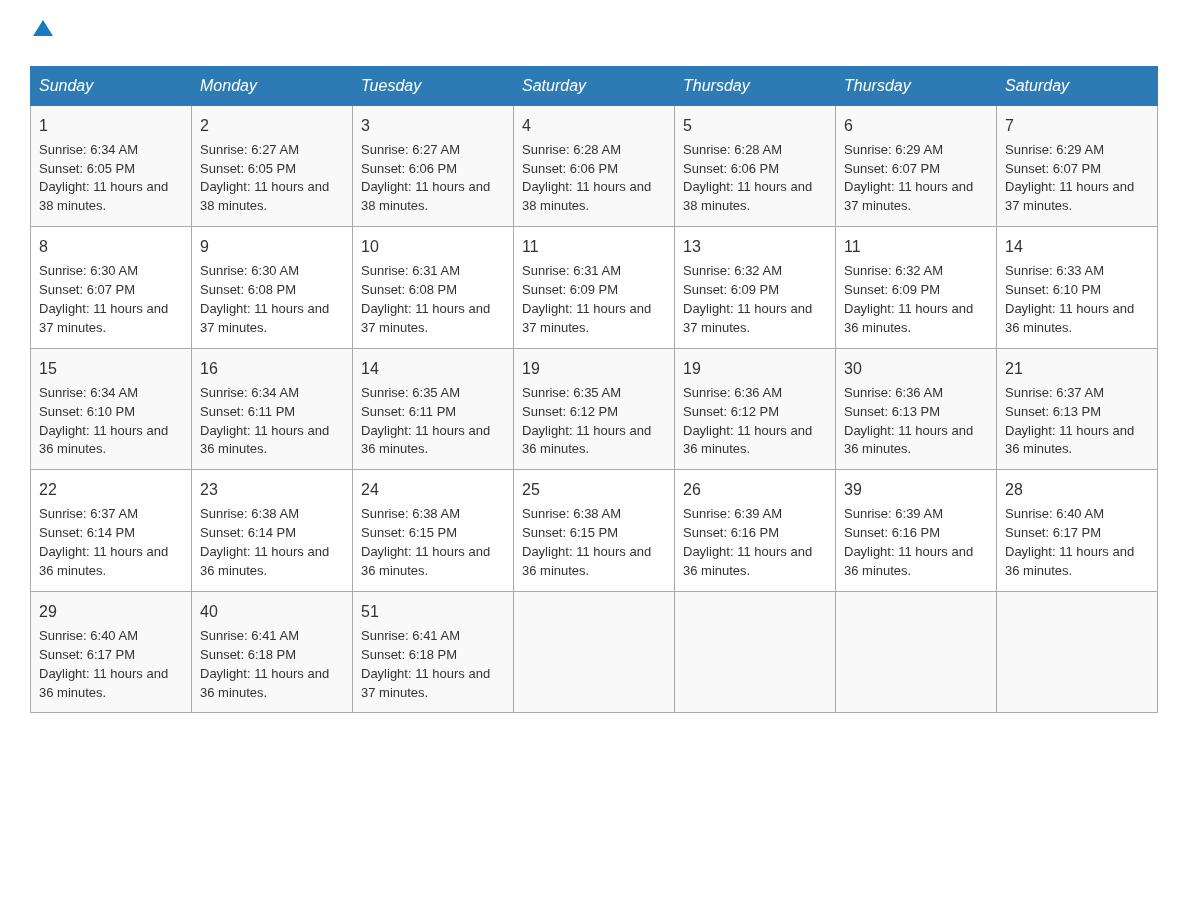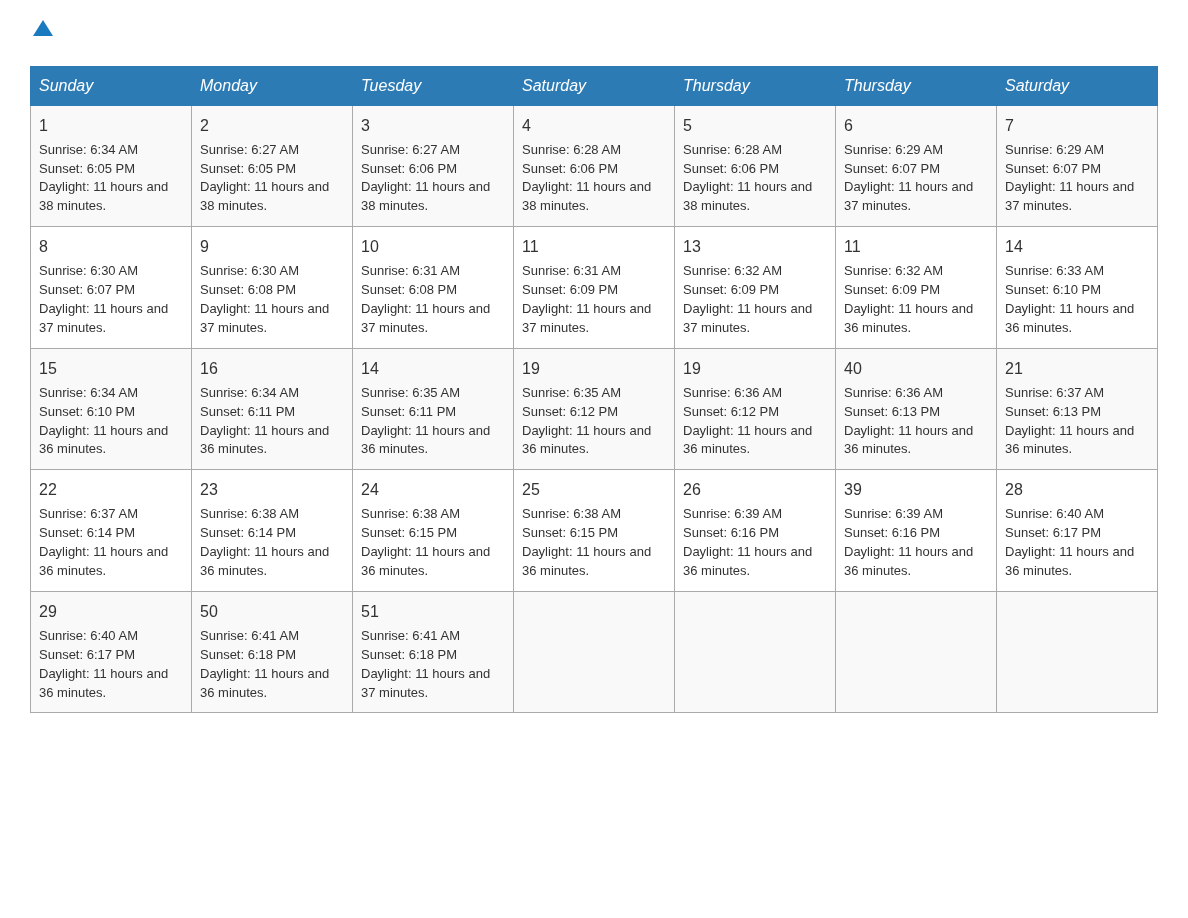--- a/index.html
+++ b/index.html
@@ -139,35 +139,35 @@
         <td><span class="day-num">13</span><span>Sunrise: 6:32 AM</span><br><span>Sunset: 6:09 PM</span><br><span>Daylight: 11 hours and 37 minutes.</span></td>
         <td><span class="day-num">11</span><span>Sunrise: 6:32 AM</span><br><span>Sunset: 6:09 PM</span><br><span>Daylight: 11 hours and 36 minutes.</span></td>
         <td><span class="day-num">14</span><span>Sunrise: 6:33 AM</span><br><span>Sunset: 6:10 PM</span><br><span>Daylight: 11 hours and 36 minutes.</span></td>
       </tr>
       <tr>
         <td><span class="day-num">15</span><span>Sunrise: 6:34 AM</span><br><span>Sunset: 6:10 PM</span><br><span>Daylight: 11 hours and 36 minutes.</span></td>
         <td><span class="day-num">16</span><span>Sunrise: 6:34 AM</span><br><span>Sunset: 6:11 PM</span><br><span>Daylight: 11 hours and 36 minutes.</span></td>
         <td><span class="day-num">14</span><span>Sunrise: 6:35 AM</span><br><span>Sunset: 6:11 PM</span><br><span>Daylight: 11 hours and 36 minutes.</span></td>
         <td><span class="day-num">19</span><span>Sunrise: 6:35 AM</span><br><span>Sunset: 6:12 PM</span><br><span>Daylight: 11 hours and 36 minutes.</span></td>
         <td><span class="day-num">19</span><span>Sunrise: 6:36 AM</span><br><span>Sunset: 6:12 PM</span><br><span>Daylight: 11 hours and 36 minutes.</span></td>
-        <td><span class="day-num">40</span><span>Sunrise: 6:36 AM</span><br><span>Sunset: 6:13 PM</span><br><span>Daylight: 11 hours and 36 minutes.</span></td>
+        <td><span class="day-num">30</span><span>Sunrise: 6:36 AM</span><br><span>Sunset: 6:13 PM</span><br><span>Daylight: 11 hours and 36 minutes.</span></td>
         <td><span class="day-num">21</span><span>Sunrise: 6:37 AM</span><br><span>Sunset: 6:13 PM</span><br><span>Daylight: 11 hours and 36 minutes.</span></td>
       </tr>
       <tr>
         <td><span class="day-num">22</span><span>Sunrise: 6:37 AM</span><br><span>Sunset: 6:14 PM</span><br><span>Daylight: 11 hours and 36 minutes.</span></td>
         <td><span class="day-num">23</span><span>Sunrise: 6:38 AM</span><br><span>Sunset: 6:14 PM</span><br><span>Daylight: 11 hours and 36 minutes.</span></td>
         <td><span class="day-num">24</span><span>Sunrise: 6:38 AM</span><br><span>Sunset: 6:15 PM</span><br><span>Daylight: 11 hours and 36 minutes.</span></td>
         <td><span class="day-num">25</span><span>Sunrise: 6:38 AM</span><br><span>Sunset: 6:15 PM</span><br><span>Daylight: 11 hours and 36 minutes.</span></td>
         <td><span class="day-num">26</span><span>Sunrise: 6:39 AM</span><br><span>Sunset: 6:16 PM</span><br><span>Daylight: 11 hours and 36 minutes.</span></td>
         <td><span class="day-num">39</span><span>Sunrise: 6:39 AM</span><br><span>Sunset: 6:16 PM</span><br><span>Daylight: 11 hours and 36 minutes.</span></td>
         <td><span class="day-num">28</span><span>Sunrise: 6:40 AM</span><br><span>Sunset: 6:17 PM</span><br><span>Daylight: 11 hours and 36 minutes.</span></td>
       </tr>
       <tr>
         <td><span class="day-num">29</span><span>Sunrise: 6:40 AM</span><br><span>Sunset: 6:17 PM</span><br><span>Daylight: 11 hours and 36 minutes.</span></td>
-        <td><span class="day-num">50</span><span>Sunrise: 6:41 AM</span><br><span>Sunset: 6:18 PM</span><br><span>Daylight: 11 hours and 36 minutes.</span></td>
+        <td><span class="day-num">40</span><span>Sunrise: 6:41 AM</span><br><span>Sunset: 6:18 PM</span><br><span>Daylight: 11 hours and 36 minutes.</span></td>
         <td><span class="day-num">51</span><span>Sunrise: 6:41 AM</span><br><span>Sunset: 6:18 PM</span><br><span>Daylight: 11 hours and 37 minutes.</span></td>
         <td class="empty-cell"></td>
         <td class="empty-cell"></td>
         <td class="empty-cell"></td>
         <td class="empty-cell"></td>
       </tr>
     </tbody>
 </table>
 
 </body></html>

